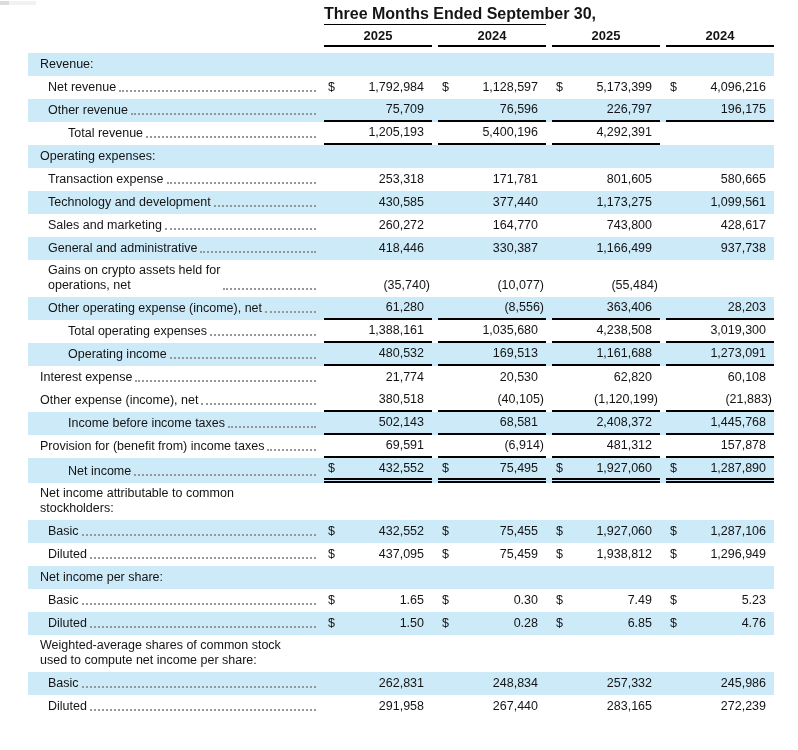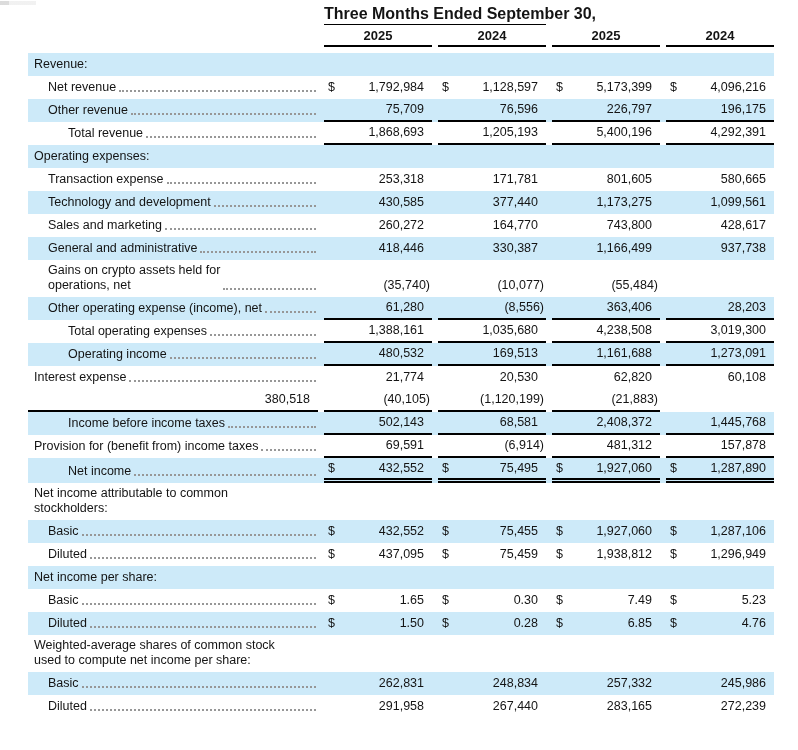--- a/index.html
+++ b/index.html
@@ -61,21 +61,21 @@
   }
   .row.shaded { background: var(--hl, #cdeaf9); }
   .lbl {
     display: flex;
     align-items: flex-end;
     padding-top: 3px;
     padding-bottom: 4px;
     line-height: 15px;
   }
   .lbl .txt { white-space: pre-line; }
-  .ind0 { padding-left: 6px; }
+  .ind0 { padding-left: 12px; }
   .ind1 { padding-left: 20px; }
   .ind2 { padding-left: 40px; }
   .leader {
     flex: 1 1 auto;
     min-width: 0;
     border-bottom: 2px dotted #979797;
     margin: 0 2px 3px 3px;
     align-self: flex-end;
   }
   .cell {
@@ -158,23 +158,20 @@
         <div class="cell">
           <span class="val">196,175</span>
         </div>
       </div>
       <div class="row u-single">
         <div class="lbl ind2">
           <span class="txt">Total revenue</span>
           <span class="leader"></span>
         </div>
         <div class="cell">
-          <span class="val">1,868,693</span>
-        </div>
-        <div class="cell">
           <span class="val">1,205,193</span>
         </div>
         <div class="cell">
           <span class="val">5,400,196</span>
         </div>
         <div class="cell">
           <span class="val">4,292,391</span>
         </div>
       </div>
       <div class="row shaded">
@@ -340,20 +337,24 @@
           <span class="val">20,530</span>
         </div>
         <div class="cell">
           <span class="val">62,820</span>
         </div>
         <div class="cell">
           <span class="val">60,108</span>
         </div>
       </div>
       <div class="row u-single">
+        <div class="lbl ind0">
+          <span class="txt">Other expense (income), net</span>
+          <span class="leader"></span>
+        </div>
         <div class="cell">
           <span class="val">380,518</span>
         </div>
         <div class="cell neg">
           <span class="val">(40,105)</span>
         </div>
         <div class="cell neg">
           <span class="val">(1,120,199)</span>
         </div>
         <div class="cell neg">

